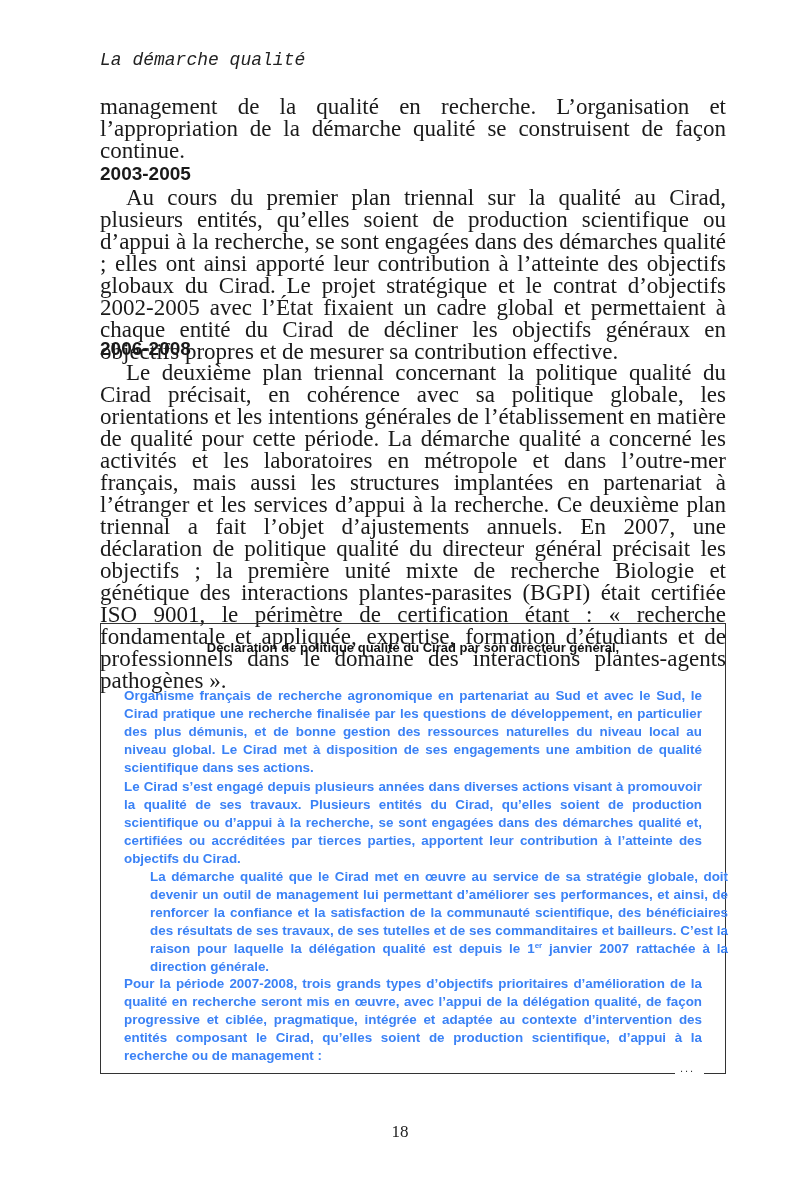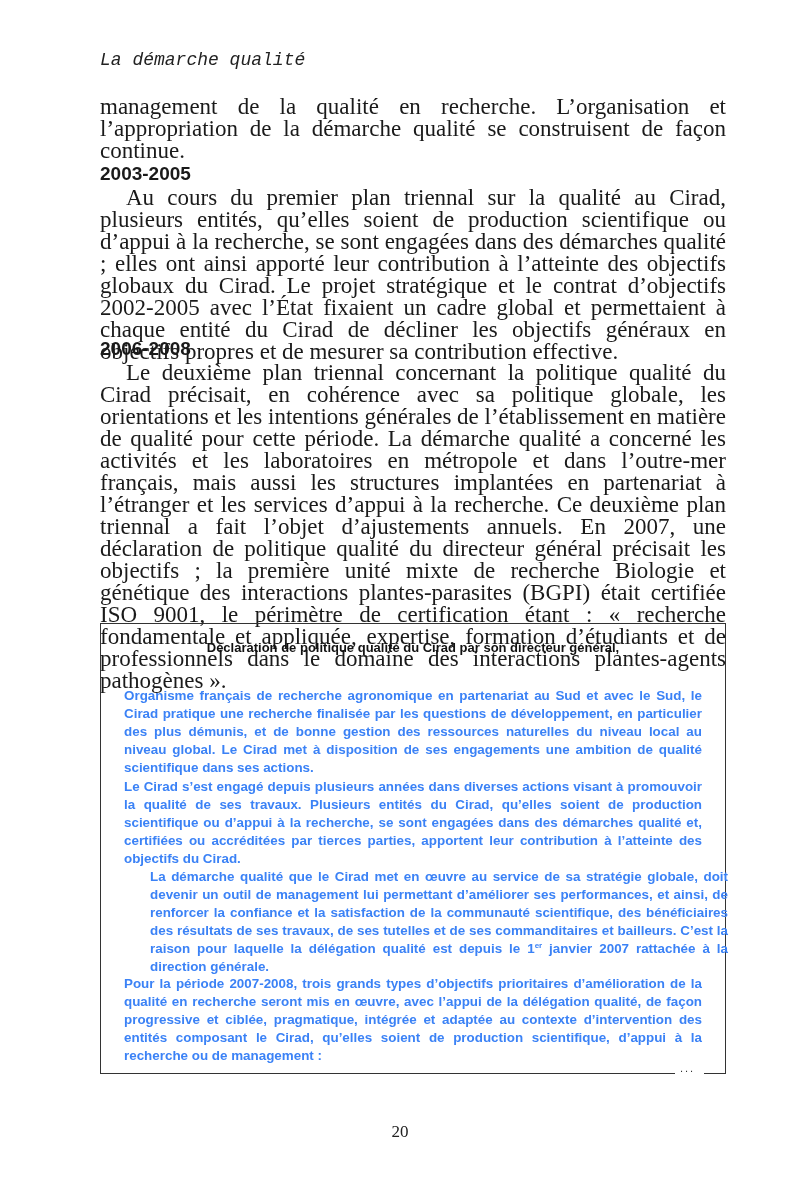--- a/index.html
+++ b/index.html
@@ -45,13 +45,13 @@
 
 <h3 class="box-title">
   <span>Déclaration de politique qualité du Cirad par son directeur général,</span><br>
 </h3>
 
 <p class="box-p bp1">Organisme français de recherche agronomique en partenariat au Sud et avec le Sud, le Cirad pratique une recherche finalisée par les questions de développement, en particulier des plus démunis, et de bonne gestion des ressources naturelles du niveau local au niveau global. Le Cirad met à disposition de ses engagements une ambition de qualité scientifique dans ses actions.</p>
 <p class="box-p bp2">Le Cirad s’est engagé depuis plusieurs années dans diverses actions visant à promouvoir la qualité de ses travaux. Plusieurs entités du Cirad, qu’elles soient de production scientifique ou d’appui à la recherche, se sont engagées dans des démarches qualité et, certifiées ou accréditées par tierces parties, apportent leur contribution à l’atteinte des objectifs du Cirad.</p>
 <p class="box-p bp3"><span>La démarche qualité que le Cirad met en œuvre au service de sa stratégie globale, doit devenir un outil de management lui permettant d’améliorer ses performances, et ainsi, de renforcer la confiance et la satisfaction de la communauté scientifique, des bénéficiaires des résultats de ses travaux, de ses tutelles et de ses commanditaires et bailleurs. C’est la raison pour laquelle la délégation qualité est depuis le 1</span><sup class="ord">er</sup><span> janvier 2007 rattachée à la direction générale.</span></p>
 <p class="box-p bp4">Pour la période 2007-2008, trois grands types d’objectifs prioritaires d’amélioration de la qualité en recherche seront mis en œuvre, avec l’appui de la délégation qualité, de façon progressive et ciblée, pragmatique, intégrée et adaptée au contexte d’intervention des entités composant le Cirad, qu’elles soient de production scientifique, d’appui à la recherche ou de management :</p>
 
-<div class="page-number">20</div>
+<div class="page-number">18</div>
 
 </body></html>

